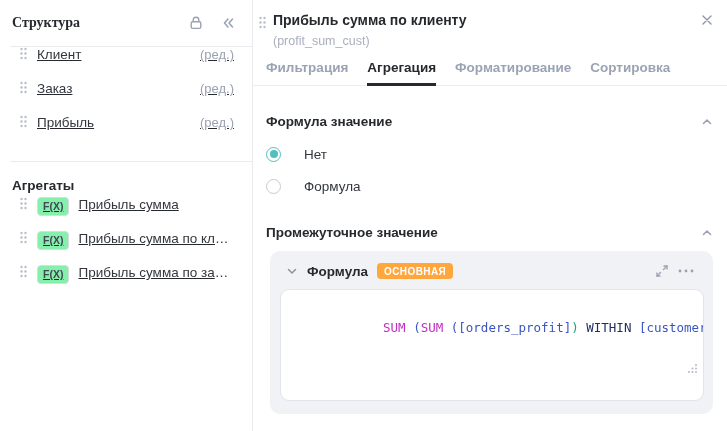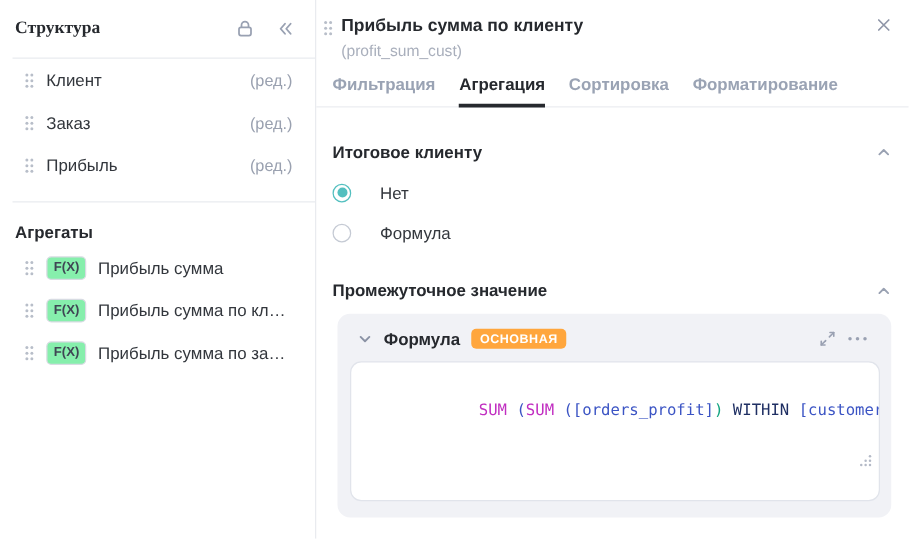--- a/index.html
+++ b/index.html
@@ -12,21 +12,21 @@
   .app { display: flex; width: 727px; height: 431px; }
 
   
   .sidebar { width: 253px; box-sizing: border-box; border-right: 1px solid #e9ebef; padding-top: 12px; flex-shrink: 0; }
   .sb-header { display: flex; align-items: center; padding: 0 16px 0 12px; height: 22px; font-family: Liberation Serif, serif; }
   .sb-title { font-weight: 700; font-size: 14px; flex: 1; }
   .sb-header-icons { display: flex; align-items: center; gap: 16px; }
   .icon-btn { display: inline-flex; align-items: center; cursor: pointer; }
   .sb-divider { height: 1px; background: #e9ebef; margin: 12px 0 0 10px; }
   .sb-section-title { font-weight: 700; font-size: 13.5px; padding: 16px 12px 4px 12px; }
-  .sb-row { display: flex; align-items: center; height: 34px; padding: 0 18px 0 20px; font-size: 13.5px; }
+  .sb-row { display: flex; align-items: flex-start; height: 34px; padding: 0 18px 0 20px; font-size: 13.5px; text-decoration: underline; }
   .sb-row .drag { display: inline-flex; margin-right: 10px; cursor: grab; }
   .sb-row .row-label { flex: 1; color: #33373d; white-space: nowrap; overflow: hidden; text-overflow: ellipsis; }
   .sb-row .edit-link { color: #9aa1b0; font-size: 13px; cursor: pointer; }
   .fx-pill { border: 1px solid #d7dbe2; border-radius: 4px; padding: 0 5px; height: 17px; line-height: 16px;
              font-size: 10.5px; font-weight: 600; color: #3f4654; margin-right: 9px; background: #86efac; flex-shrink: 0; }
 
   
   .panel { flex: 1; box-sizing: border-box; padding-top: 10px; display: flex; flex-direction: column; min-width: 0; }
   .panel-header { display: flex; align-items: flex-start; padding: 2px 14px 0 4px; }
   .panel-header .drag { margin: 4px 7px 0 2px; cursor: grab; display: inline-flex; }
@@ -226,29 +226,29 @@
         <svg width="12" height="12" viewBox="0 0 12 12" stroke="#8f96a8" stroke-width="1.4" stroke-linecap="round">
             <path d="M2 2 L10 10 M10 2 L2 10"></path>
           </svg>
       </span>
     </div>
 
     <div class="tabs-wrap">
       <nav class="tabs" id="tabs">
           <span class="tab">Фильтрация</span>
           <span class="tab active">Агрегация</span>
+          <span class="tab">Форматирование</span>
           <span class="tab">Сортировка</span>
-          <span class="tab">Форматирование</span>
         </nav>
     </div>
 
     <div class="sections">
       <section>
         <div class="sec-head first">
-          <span>Итоговое клиенту</span>
+          <span>Формула значение</span>
           <span class="sec-chevron">
             <svg width="12" height="12" viewBox="0 0 12 12" fill="none" stroke="#99a1b2" stroke-width="1.5" stroke-linecap="round" stroke-linejoin="round">
                 <path d="M2.5 7.5 L6 4 L9.5 7.5"></path>
               </svg>
           </span>
         </div>
         <div class="radio-list" id="radio-list">
             <label class="radio-row">
               <span class="radio-dot selected"></span>
               <span>Нет</span>

